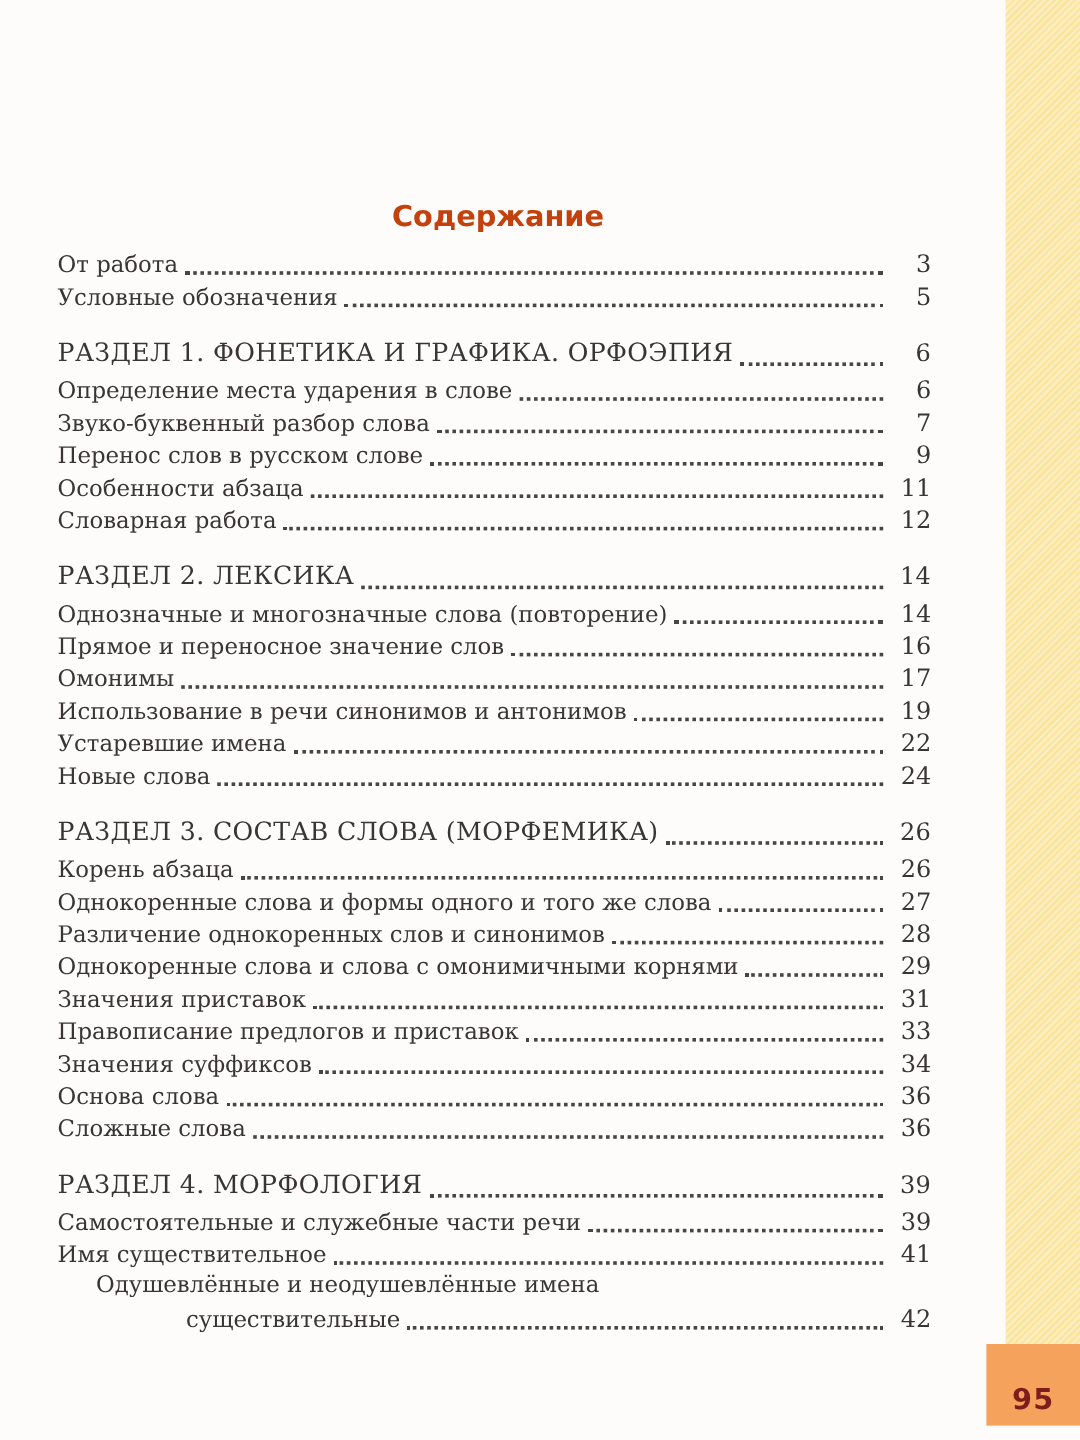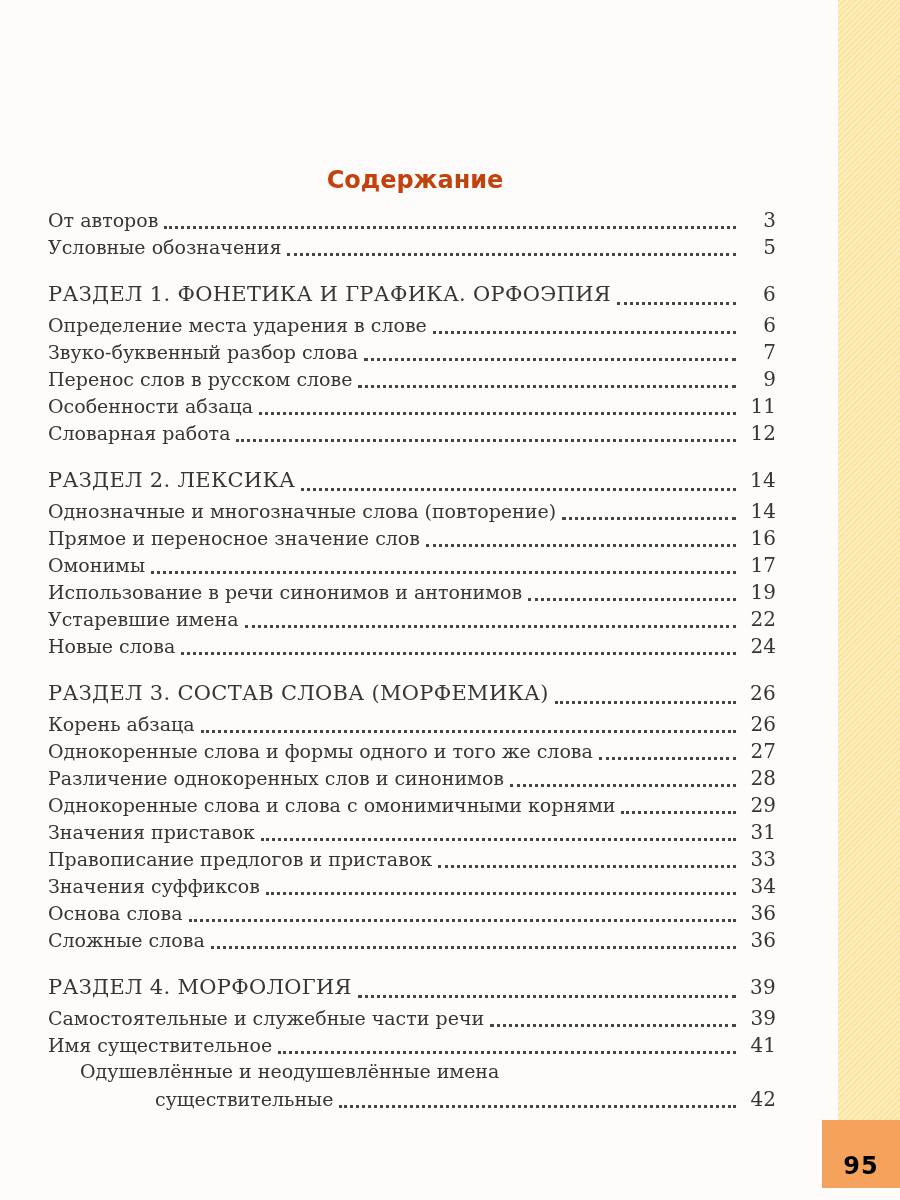--- a/index.html
+++ b/index.html
@@ -12,21 +12,21 @@
   .side-strip {
     position: absolute; left: 838px; top: 0; width: 62px; height: 1120px;
     background: repeating-linear-gradient(135deg, #fbe3a0 0px, #fbe3a0 2px, #fdeebd 2px, #fdeebd 4px);
   }
   .page-num-box {
     position: absolute; left: 822px; top: 1120px; width: 78px; height: 68px;
     background: #f5a35c;
     display: flex; align-items: center; justify-content: center;
   }
   .page-num {
-    color: #000000; font-family: "DejaVu Sans", "Liberation Sans", sans-serif;
+    color: #7f1d1d; font-family: "DejaVu Sans", "Liberation Sans", sans-serif;
     font-weight: bold; font-size: 24px; letter-spacing: 1px; margin-top: 24px;
   }
   .title {
     position: absolute; left: 0; width: 820px; top: 166px; text-align: center;
     font-family: "DejaVu Sans", "Liberation Sans", sans-serif; font-weight: bold;
     font-size: 24px; color: #c2410c; margin-left: 5px;
   }
   .toc { position: absolute; left: 48px; top: 208px; width: 728px; }
   .row {
     display: flex; align-items: baseline; height: 27px; font-size: 19px;
@@ -54,21 +54,21 @@
 <div class="side-strip"></div>
 
 <div class="page-num-box">
   <span class="page-num">95</span>
 </div>
 
 <div class="title">Содержание</div>
 
 <div class="toc" id="toc">
     <div class="row">
-      <span class="label">От авторов</span>
+      <span class="label">От работа</span>
       <span class="dots"></span>
       <span class="page">3</span>
     </div>
     <div class="row">
       <span class="label">Условные обозначения</span>
       <span class="dots"></span>
       <span class="page">5</span>
     </div>
     <div class="row section">
       <span class="label">РАЗДЕЛ 1. ФОНЕТИКА И ГРАФИКА. ОРФОЭПИЯ</span>

